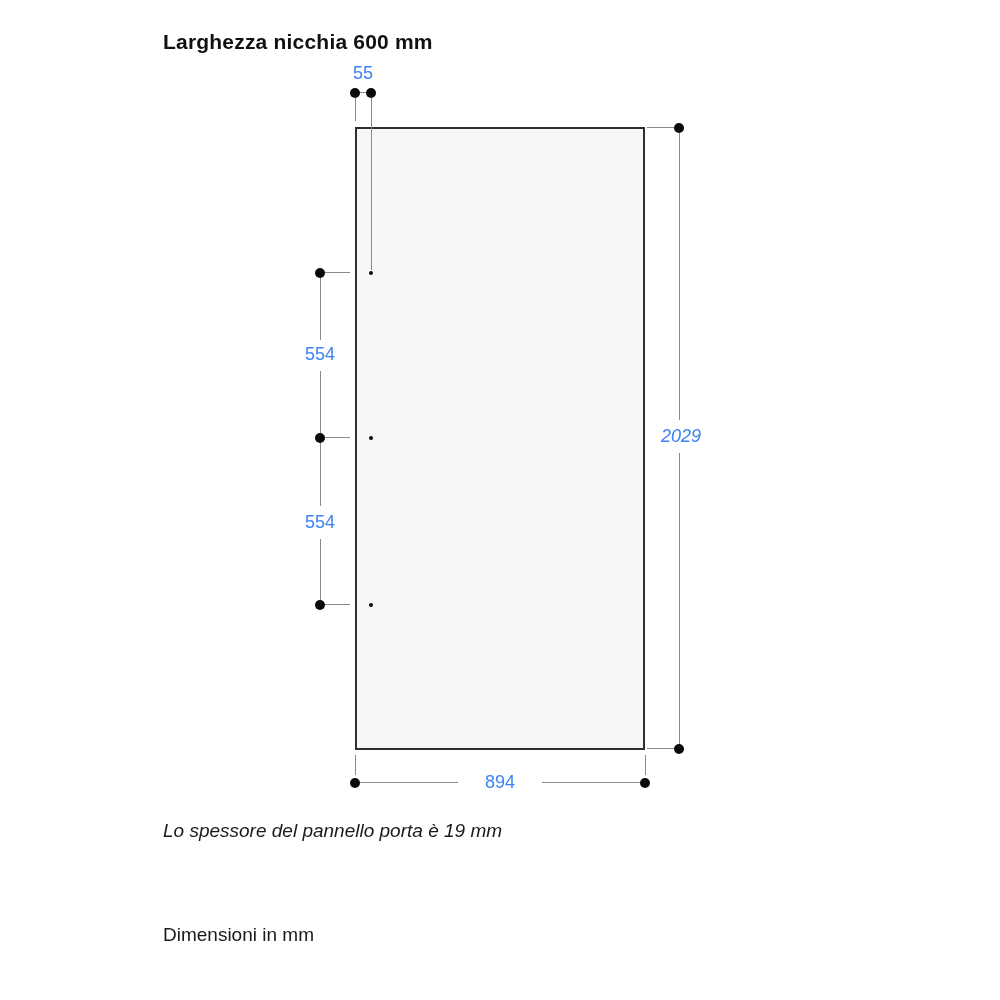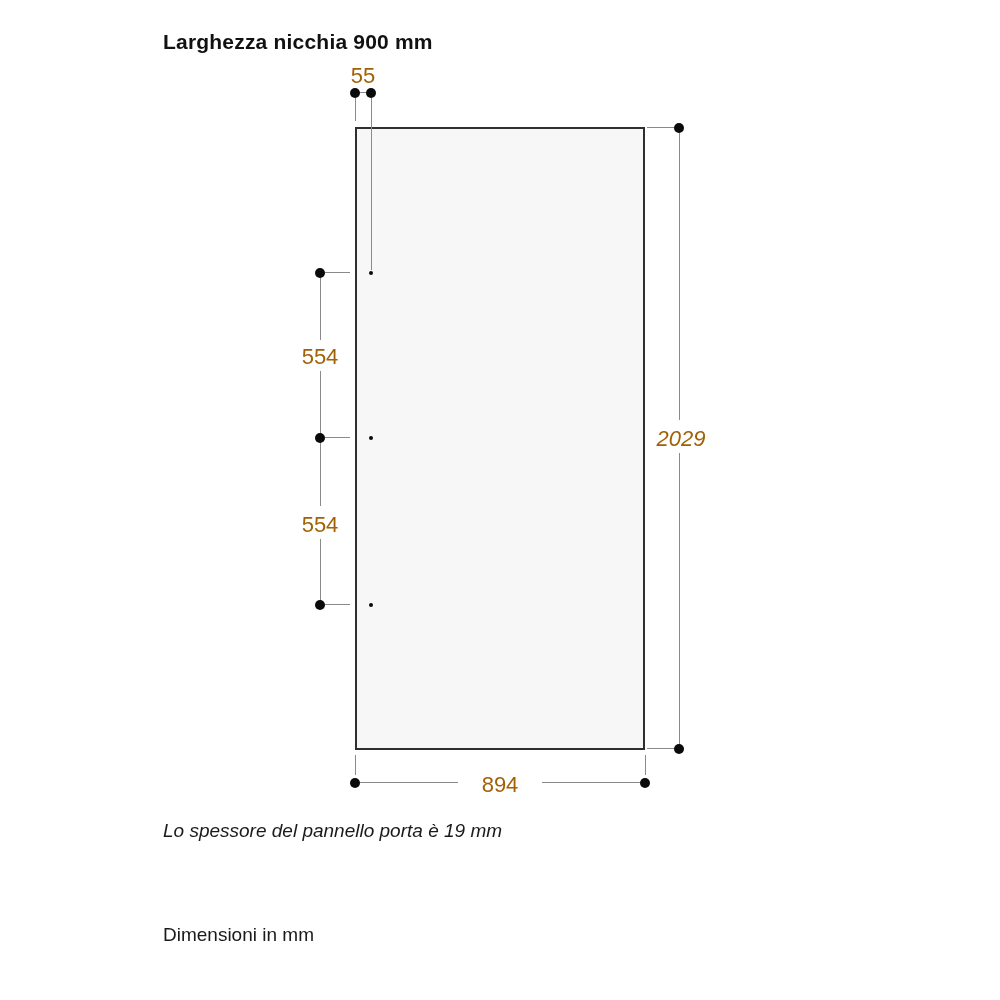--- a/index.html
+++ b/index.html
@@ -46,22 +46,22 @@
   }
   .dot-sm {
     position: absolute;
     width: 4px;
     height: 4px;
     border-radius: 50%;
     background: #0a0a0a;
   }
   .dim-label {
     position: absolute;
-    font-size: 22px;
-    color: #a16207;
+    font-size: 18px;
+    color: #3b82f6;
     text-align: center;
     white-space: nowrap;
   }
   .notes {
     position: absolute;
     left: 163px;
     top: 818px;
     font-size: 19px;
     line-height: 26px;
     color: #1a1a1a;
@@ -74,21 +74,21 @@
     top: 924px;
     font-size: 19px;
     color: #1a1a1a;
   }
 </style>
 </head>
 <body>
 
 <div class="canvas">
 
-  <div class="page-title">Larghezza nicchia 900 mm</div>
+  <div class="page-title">Larghezza nicchia 600 mm</div>
 
   <div class="panel-rect"></div>
 
   <div class="dim-label" style="left:343px; top:63px; width:40px;">55</div>
   <div class="hline" style="left:355px; top:92px; width:16px;"></div>
   <div class="dot" style="left:350px; top:88px;"></div>
   <div class="dot" style="left:366px; top:88px;"></div>
   <div class="vline" style="left:355px; top:98px; height:23px;"></div>
   <div class="vline" style="left:371px; top:98px; height:172px;"></div>
 

